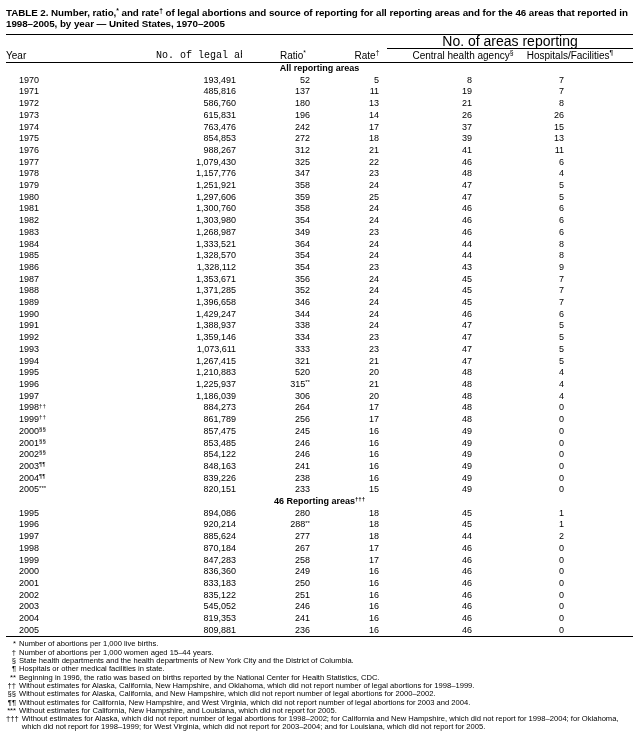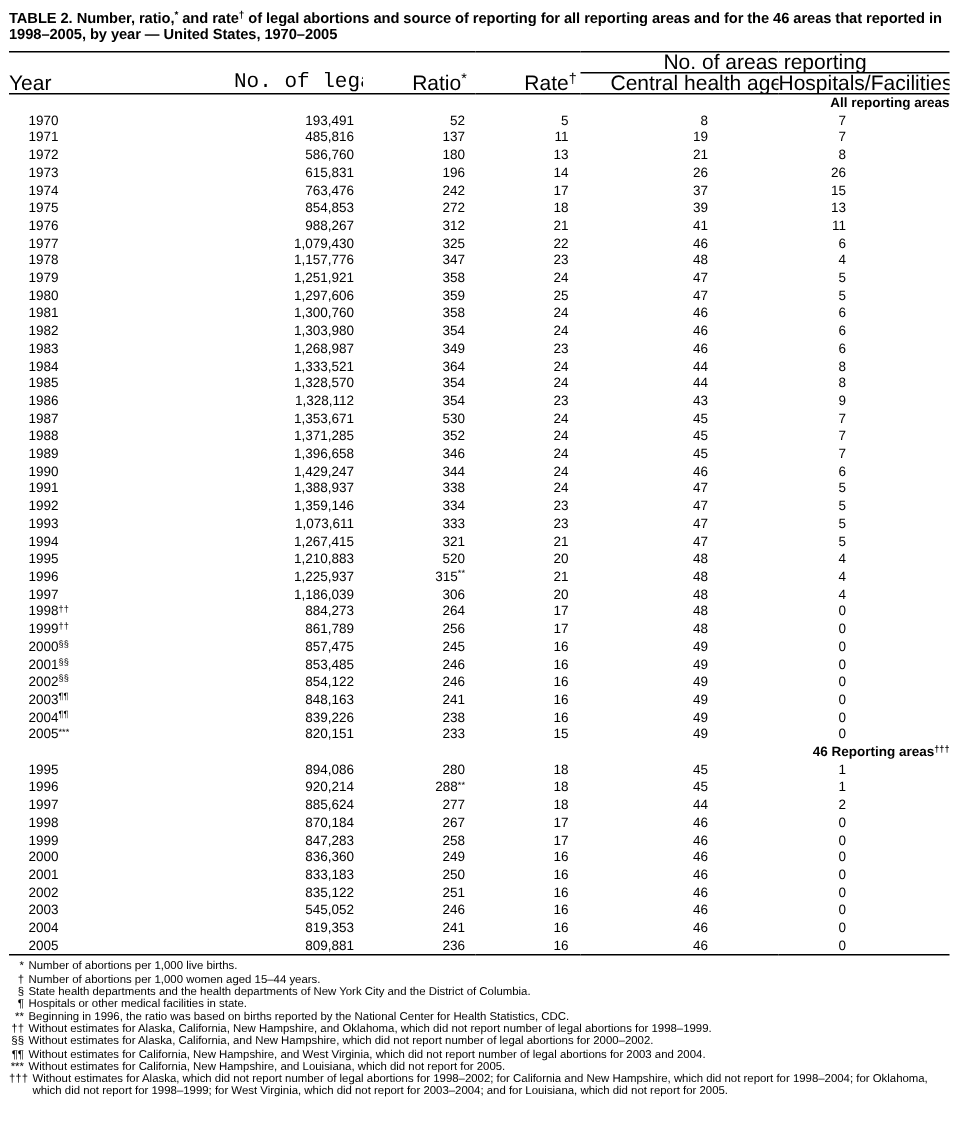--- a/index.html
+++ b/index.html
@@ -27,37 +27,37 @@
     font-size: 9px; line-height: 11.7px; vertical-align: bottom;
     white-space: nowrap; overflow: hidden;
   }
   
   th.blank { border-top: 1px solid #000; }
   th.group-label {
     border-top: 1px solid #000; border-bottom: 1px solid #000;
     text-align: center; font-size: 14px; line-height: 12.5px;
   }
   
-  th.colhead { border-bottom: 1px solid #000; font-size: 14px; line-height: 13.5px; text-align: center; }
+  th.colhead { border-bottom: 1px solid #000; font-size: 10px; line-height: 13.5px; text-align: center; }
   th.colhead.col1 { text-align: left; }
   th.colhead.col2 { padding-left: 44px; font-family: Liberation Mono, monospace; }
   th.colhead.col3 { padding-left: 27px; }
   th.colhead.col4 { padding-left: 30px; }
   th.colhead.col5 { padding-left: 20px; }
   th.colhead.col6 { padding-right: 12px; }
 
   
   td.col1 { text-align: left; padding-left: 13px; }
   td.col2 { text-align: right; padding-right: 6px; }
   td.col3 { text-align: right; padding-right: 7px; }
   td.col4 { text-align: right; padding-right: 8px; }
   td.col5 { text-align: right; padding-right: 47px; }
   td.col6 { text-align: right; padding-right: 69px; }
 
-  tr.section-row td { font-weight: bold; padding-left: 0; text-align: right; }
+  tr.section-row td { font-weight: bold; padding-left: 0; text-align: center; }
 
   .footnotes { margin-top: 3px; font-size: 7.6px; line-height: 8.3px; width: 629px; }
   .footnote { display: flex; }
   .fsym { flex: 0 0 13px; text-align: right; padding-right: 3px; white-space: nowrap; }
   .ftext { flex: 1; }
 </style>
 </head>
 <body>
 
 <div class="page">
@@ -221,21 +221,21 @@
           <td class="col1">1986</td>
           <td class="col2">1,328,112</td>
           <td class="col3">354</td>
           <td class="col4">23</td>
           <td class="col5">43</td>
           <td class="col6">9</td>
         </tr>
         <tr>
           <td class="col1">1987</td>
           <td class="col2">1,353,671</td>
-          <td class="col3">530</td>
+          <td class="col3">356</td>
           <td class="col4">24</td>
           <td class="col5">45</td>
           <td class="col6">7</td>
         </tr>
         <tr>
           <td class="col1">1988</td>
           <td class="col2">1,371,285</td>
           <td class="col3">352</td>
           <td class="col4">24</td>
           <td class="col5">45</td>

